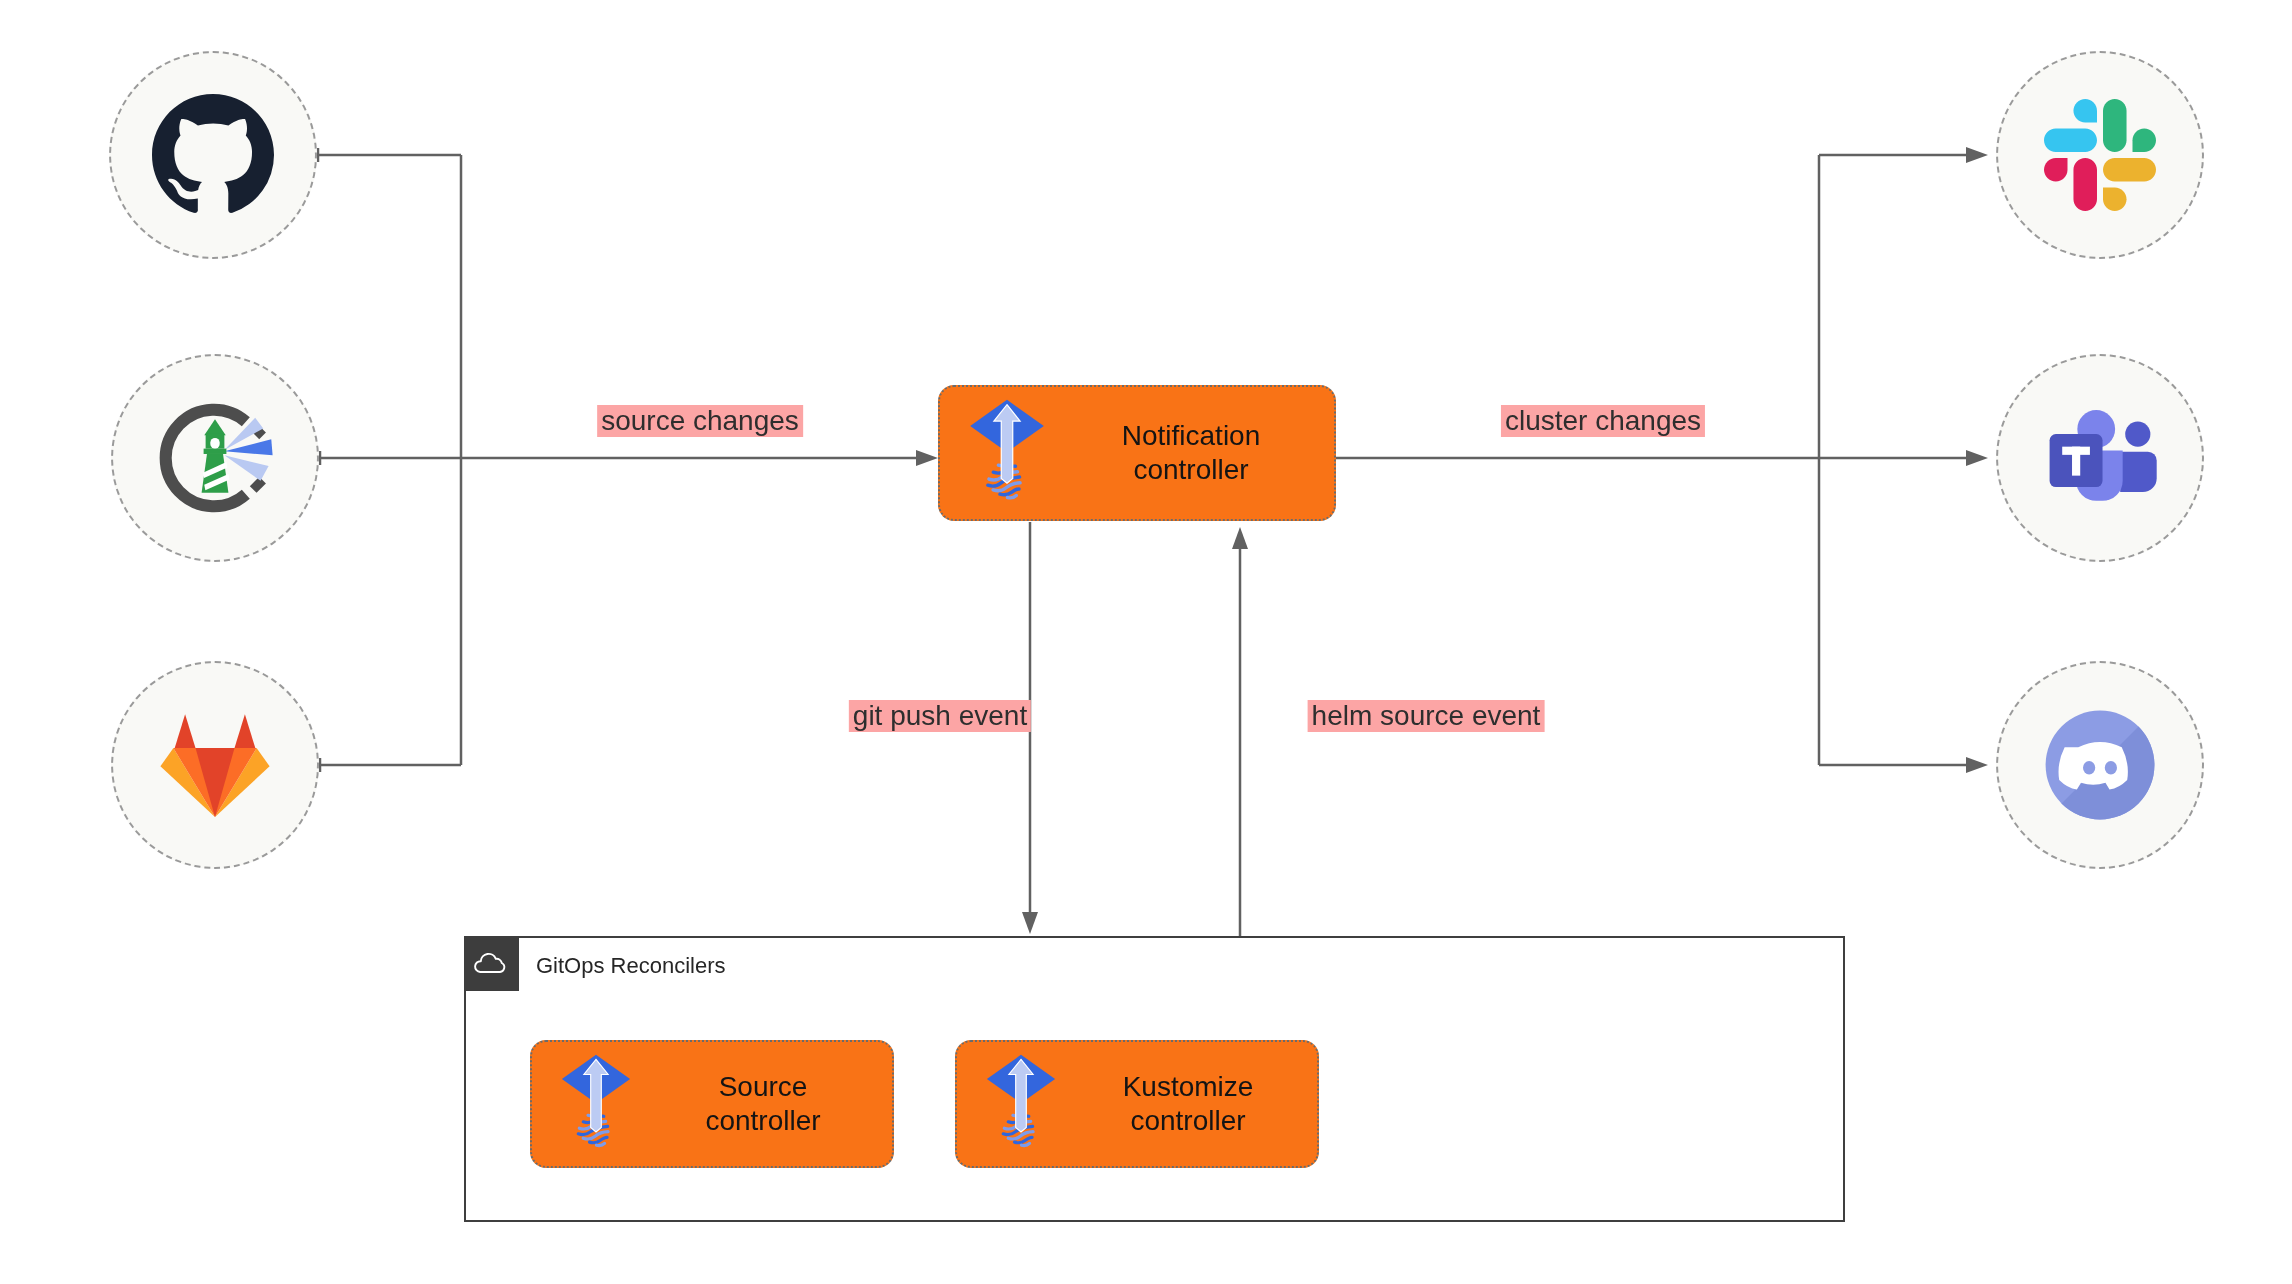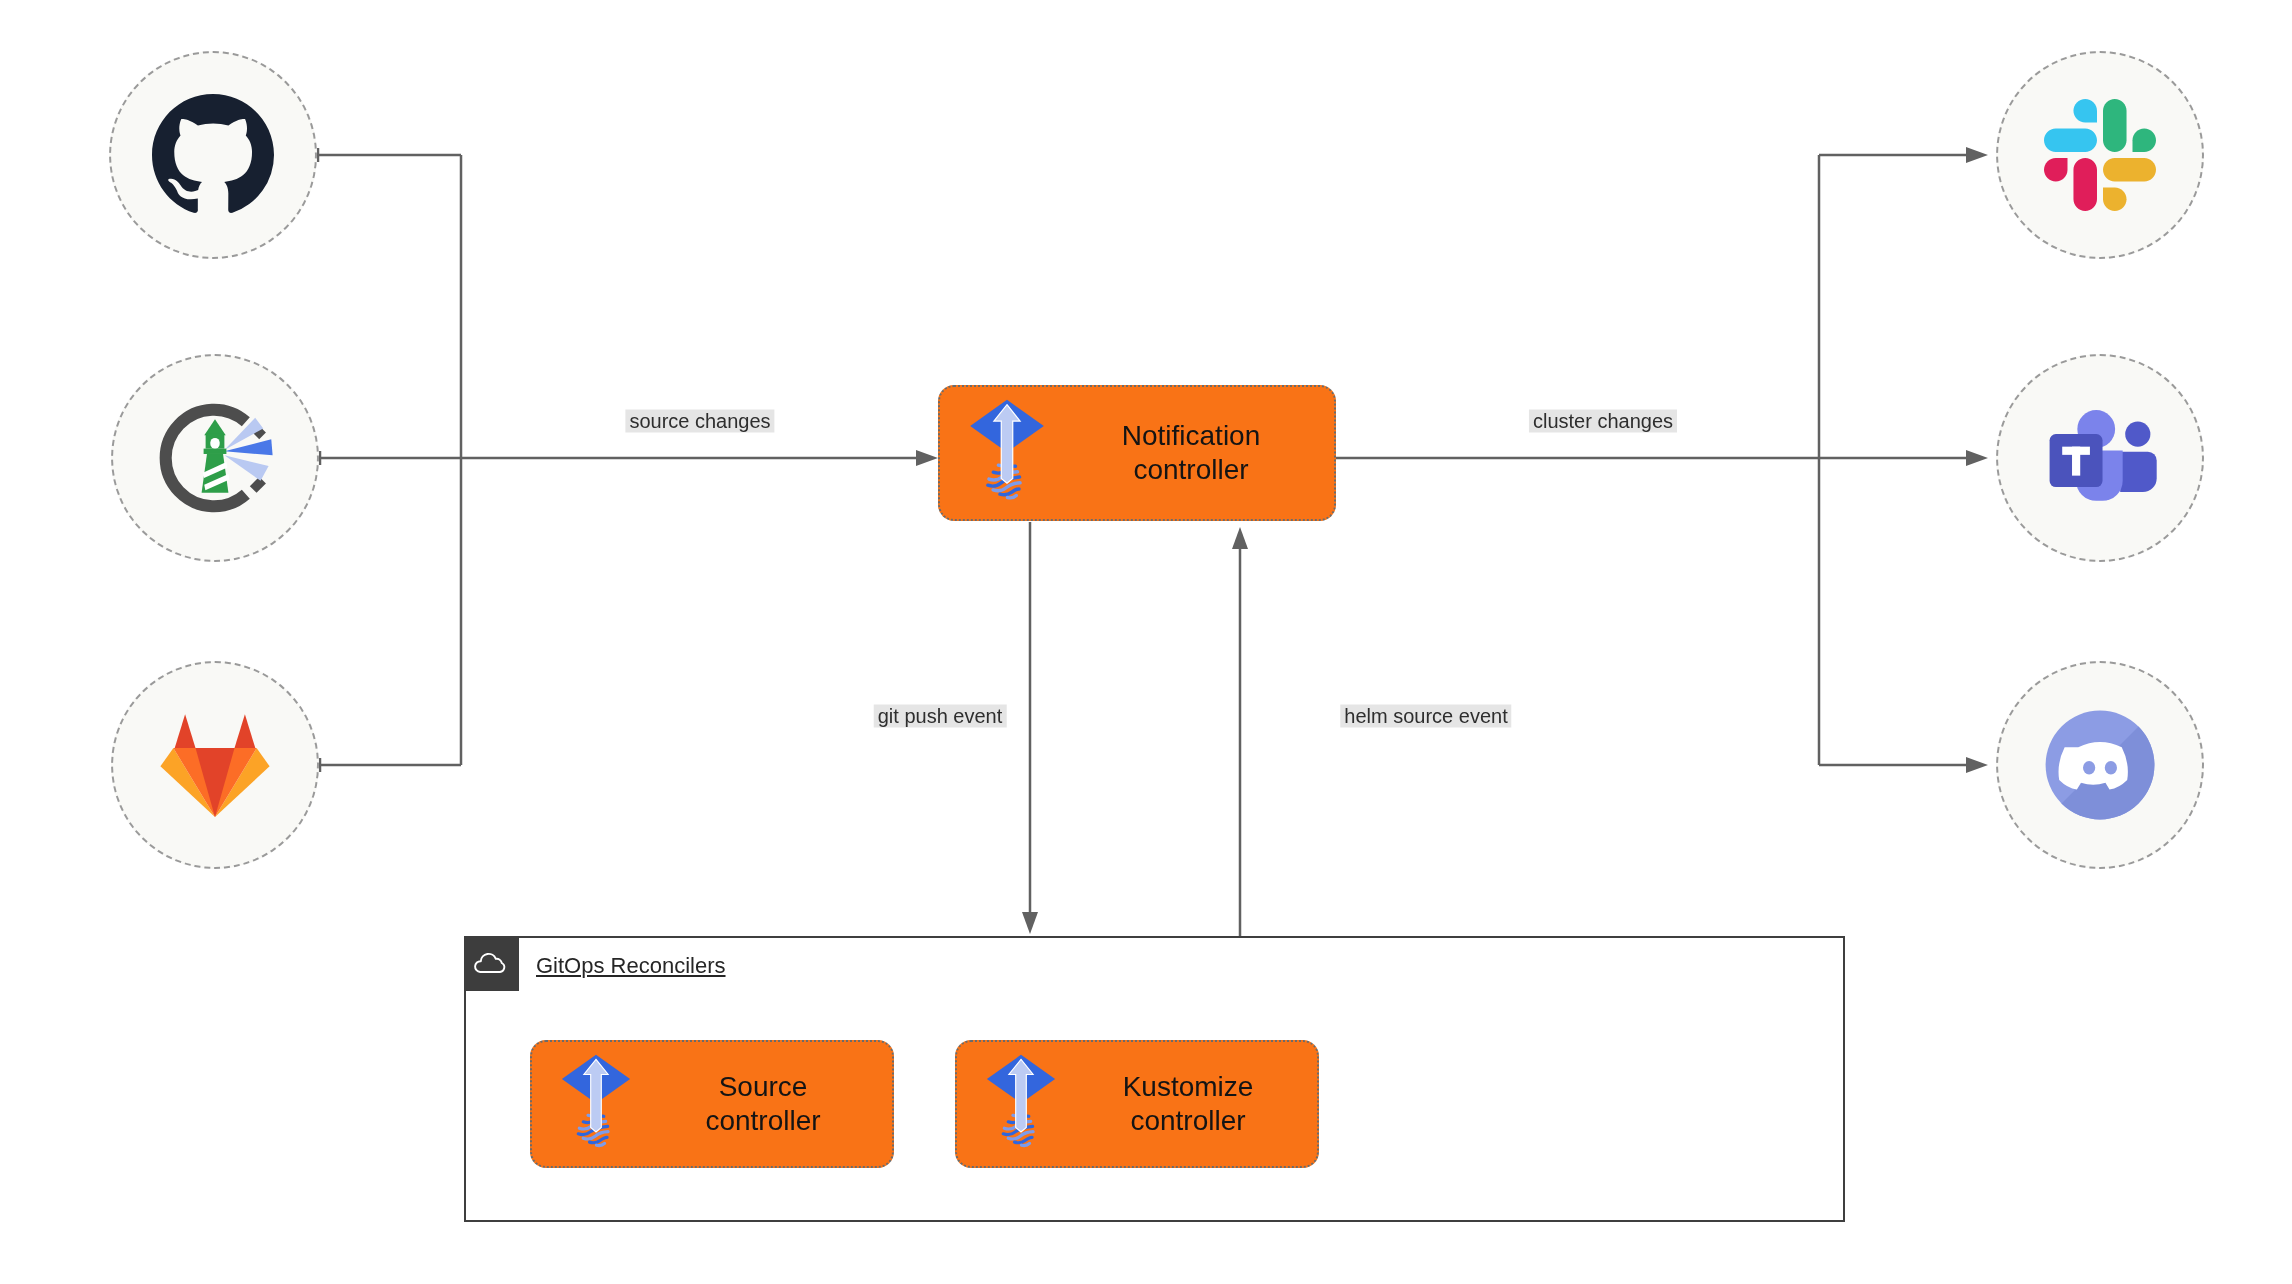--- a/index.html
+++ b/index.html
@@ -38,26 +38,26 @@
   
   .group-box{
     position:absolute;border:2.5px solid #3f3f3f;background:#ffffff;box-sizing:border-box;
   }
   .group-badge{
     position:absolute;left:-2.5px;top:-2.5px;width:55px;height:55px;background:#3d3d3d;
     display:flex;align-items:center;justify-content:center;
   }
   .group-title{
     position:absolute;left:70px;top:0;height:55px;display:flex;align-items:center;
-    font-size:22px;color:#262626;white-space:nowrap;text-decoration:underline;
+    font-size:22px;color:#262626;white-space:nowrap;
   }
 
   .edge-label{
     position:absolute;transform:translate(-50%,-50%);
-    font-size:20px;color:#2e2e2e;white-space:nowrap;background:#e5e5e5;padding:0 4px;
+    font-size:28px;color:#2e2e2e;white-space:nowrap;background:#fca5a5;padding:0 4px;
   }
   svg{display:block;}
 </style>
 </head>
 <body>
 
 <div id="canvas">
 
   <svg width="0" height="0" style="position:absolute">
     <symbol id="flux-logo" viewBox="0 0 100 132">

